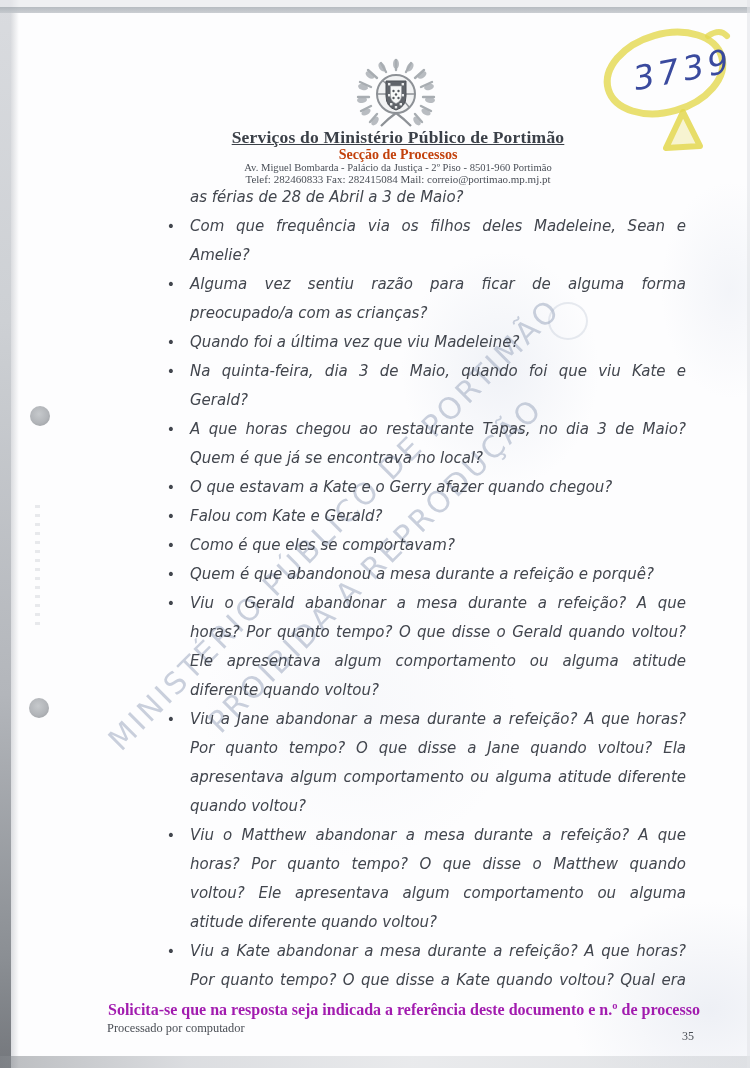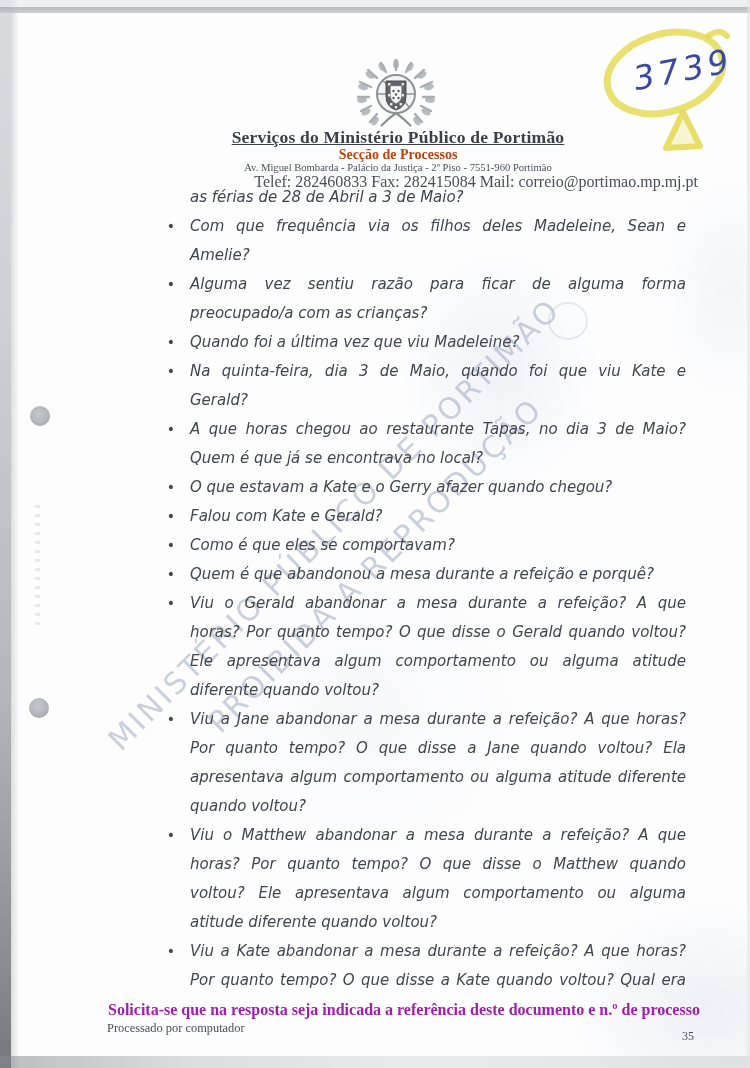--- a/index.html
+++ b/index.html
@@ -66,22 +66,22 @@
   }
   .org-section{
     position:absolute;left:98px;top:147px;width:600px;text-align:center;
     font-family:"Liberation Serif",serif;font-weight:bold;font-size:14px;color:#c2410c;
   }
   .org-address{
     position:absolute;left:98px;top:162px;width:600px;text-align:center;
     font-family:"Liberation Serif",serif;font-size:10.6px;color:#4a4f57;
   }
   .org-contacts{
-    position:absolute;left:98px;top:173px;width:600px;text-align:right;
-    font-family:"Liberation Serif",serif;font-size:16px;color:#4a4f57;
+    position:absolute;left:98px;top:173px;width:600px;text-align:center;
+    font-family:"Liberation Serif",serif;font-size:11px;color:#4a4f57;
   }
   
   .watermark{
     position:absolute;left:355px;top:545px;z-index:2;
     transform:translate(-50%,-50%) rotate(-45deg);
     text-align:center;white-space:nowrap;
     font-family:"DejaVu Sans",sans-serif;font-size:30px;letter-spacing:3px;
     line-height:58px;opacity:.62;pointer-events:none;
   }
   
@@ -189,21 +189,21 @@
     <g fill="#565a60">
       <circle cx="40.5" cy="35" r="1.2"></circle>
       <circle cx="45.5" cy="35" r="1.2"></circle>
       <circle cx="43" cy="38.5" r="1.2"></circle>
       <circle cx="40.5" cy="42" r="1.2"></circle>
       <circle cx="45.5" cy="42" r="1.2"></circle>
     </g>
   </svg>
   <div class="org-title">Serviços do Ministério Público de Portimão</div>
   <div class="org-section">Secção de Processos</div>
-  <div class="org-address">Av. Miguel Bombarda - Palácio da Justiça - 2º Piso - 7551-960 Portimão</div>
+  <div class="org-address">Av. Miguel Bombarda - Palácio da Justiça - 2º Piso - 8501-960 Portimão</div>
   <div class="org-contacts">Telef: 282460833   Fax: 282415084 Mail: correio@portimao.mp.mj.pt</div>
 </div>
 
 <div class="annotation">
   <svg width="150" height="145" viewBox="0 0 150 145">
     <ellipse class="hl-stroke" cx="70" cy="53" rx="59" ry="39" fill="none" stroke="#e4d84f" stroke-width="7" stroke-linecap="round" opacity="0.8" transform="rotate(-16 70 53)"></ellipse>
     <path class="hl-stroke" d="M113 16 q 12 -8 19 0" fill="none" stroke="#e4d84f" stroke-width="6" stroke-linecap="round" opacity="0.8"></path>
     <path class="hl-stroke hl-tri" d="M88 92 L71 128 L105 126 Z" fill="rgba(228,216,79,0.30)" stroke="#e4d84f" stroke-width="6" stroke-linejoin="round" opacity="0.85"></path>
   </svg>
   <div class="hand-number" style="color: rgb(58, 74, 158);">3739</div>

